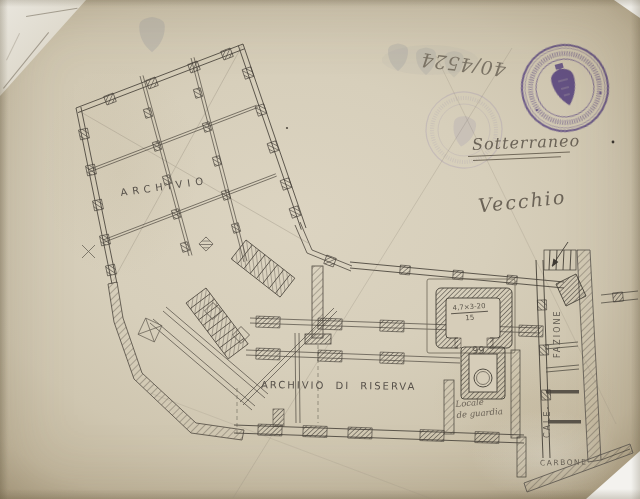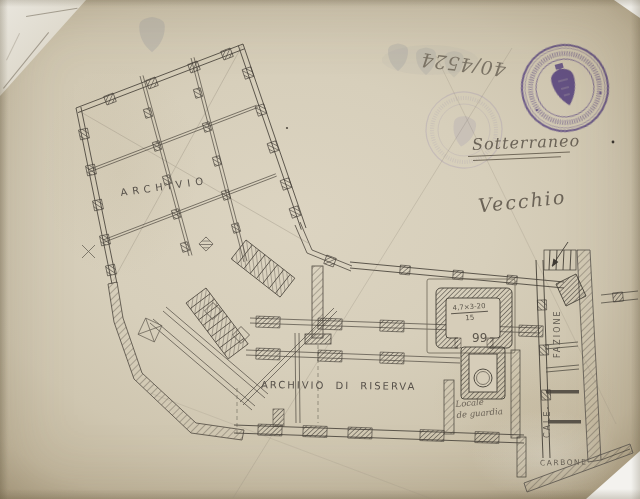--- a/index.html
+++ b/index.html
@@ -47,21 +47,21 @@
   .lbl-filenum{left:420px;top:54px;font-size:19px;letter-spacing:1px;color:#7b7365;
     font-family:"DejaVu Serif",serif;font-style:italic;transform:rotate(187deg);}
   .lbl-frac{left:451px;top:303px;font-size:7px;color:#5d574d;transform:rotate(-4deg);text-align:center;}
   .lbl-frac .num{border-bottom:1px solid #5d574d;padding:0 2px 1px;}
   .lbl-frac .den{padding-top:1px;}
   .lbl-guard{left:456px;top:397px;font-size:8.5px;line-height:1.3;transform:rotate(-5deg);}
   .vtext{transform-origin:0 0;transform:rotate(-90deg);font-size:8px;letter-spacing:2px;color:#5d574d;}
   .lbl-cale{left:543px;top:438px;}
   .lbl-fazione{left:553px;top:358px;}
   .lbl-carbone{left:540px;top:458px;font-size:7.5px;letter-spacing:1.5px;color:#665f54;transform:rotate(-1.5deg);}
-  .lbl-shaft{left:472px;top:331px;font-size:12px;color:#5d574d;}
+  .lbl-shaft{left:472px;top:345px;font-size:10px;color:#5d574d;}
 </style>
 </head>
 <body>
 
 <div class="canvas">
   <div class="paper"></div>
   <div class="blotch b1"></div>
   <div class="blotch b2"></div>
   <div class="blotch b3"></div>
   <div class="torn-corner"></div>

